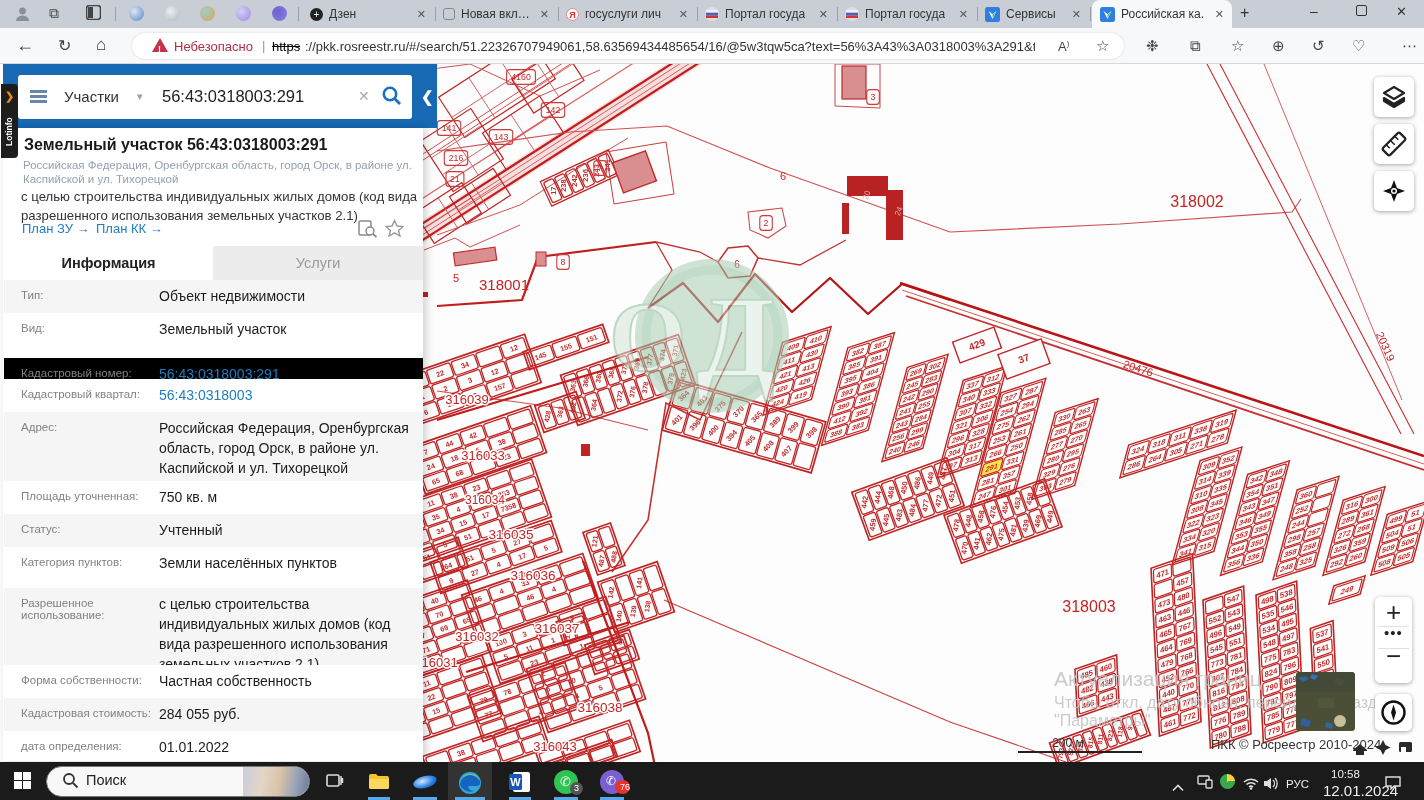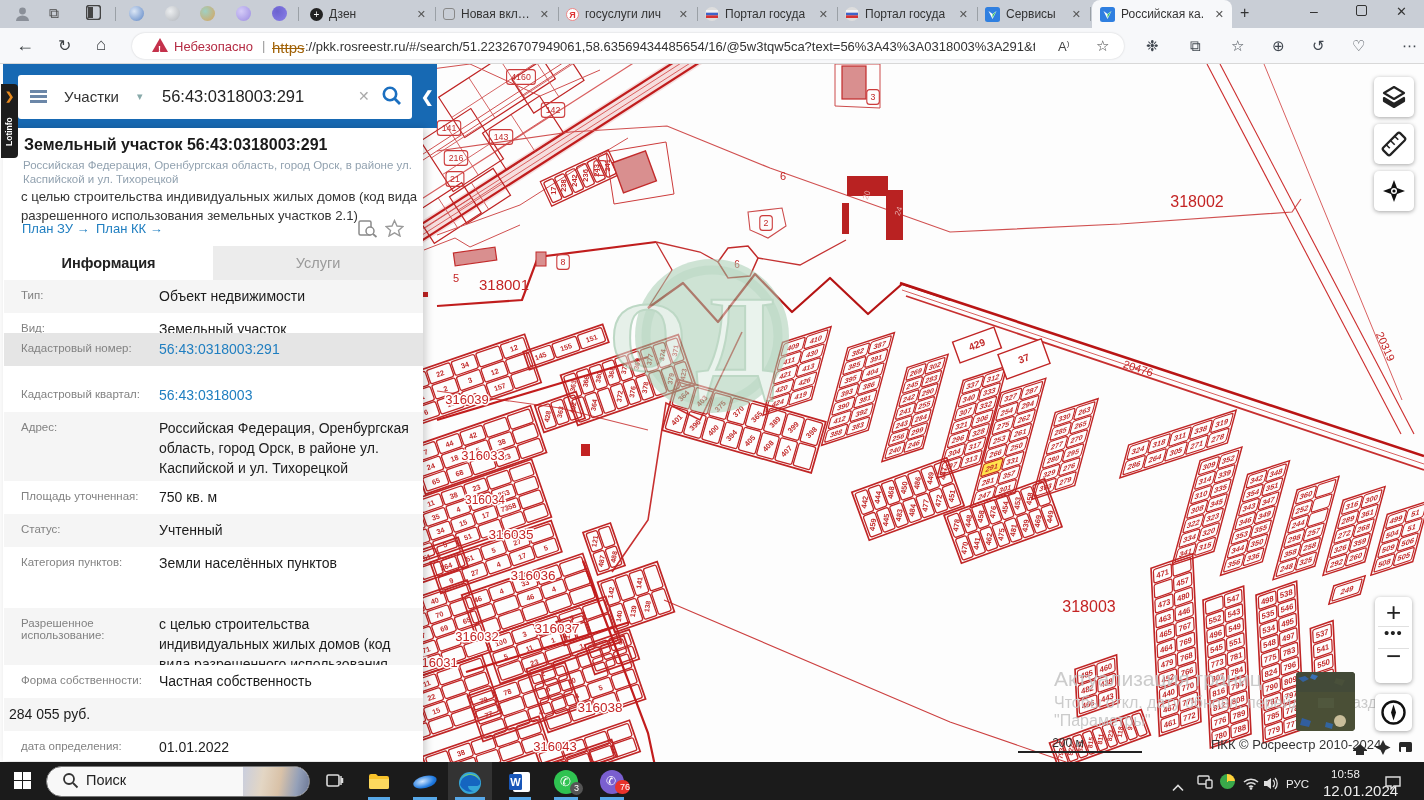--- a/index.html
+++ b/index.html
@@ -1284,21 +1284,21 @@
 <div class="ico" style="left:1396px;top:4px;font-size:13px;color:#333">✕</div>
 <div class="abs" style="left:0;top:28px;width:1424px;height:36px;background:#f7f8fa;border-bottom:1px solid #d8d8d8"></div>
 <div class="ico" style="left:16px;top:35px;font-size:18px;color:#3c4043">←</div>
 <div class="ico" style="left:58px;top:36px;font-size:16px;color:#3c4043">↻</div>
 <div class="ico" style="left:96px;top:35px;font-size:17px;color:#3c4043">⌂</div>
 <div class="abs" style="left:132px;top:33px;width:992px;height:26px;background:#fff;border-radius:13px;box-shadow:0 0 2px rgba(0,0,0,.18)"></div>
 <div class="abs" style="left:152px;top:38px;width:0;height:0;border-left:8px solid transparent;border-right:8px solid transparent;border-bottom:14px solid #c4314b"></div>
 <div class="abs" style="left:158px;top:44px;color:#fff;font-size:9px;font-weight:bold">!</div>
 <div class="abs" style="left:174px;top:39px;font-size:13px;color:#b52c44">Небезопасно</div>
 <div class="abs" style="left:262px;top:38px;font-size:13px;color:#999">|</div>
-<div class="abs" style="left:272px;top:39px;font-size:15px;color:#a16207;text-decoration:line-through">https</div>
+<div class="abs" style="left:272px;top:39px;font-size:13px;color:#000000;text-decoration:line-through">https</div>
 <div class="abs" style="left:305px;top:39px;width:730px;font-size:13px;color:#333;white-space:nowrap;overflow:hidden">://pkk.rosreestr.ru/#/search/51.22326707949061,58.63569434485654/16/@5w3tqw5ca?text=56%3A43%3A0318003%3A291&amp;ty...</div>
 <div class="abs" style="left:1058px;top:39px;font-size:13px;color:#444">A<sup style="font-size:8px">)</sup></div>
 <div class="ico" style="left:1096px;top:37px;font-size:15px;color:#444">☆</div>
 <div class="ico" style="left:1146px;top:37px;font-size:15px;color:#40474f">❉</div>
 <div class="ico" style="left:1190px;top:37px;font-size:15px;color:#40474f">⧉</div>
 <div class="ico" style="left:1231px;top:37px;font-size:15px;color:#40474f">☆</div>
 <div class="ico" style="left:1272px;top:37px;font-size:15px;color:#40474f">⊕</div>
 <div class="ico" style="left:1312px;top:37px;font-size:15px;color:#40474f">↺</div>
 <div class="ico" style="left:1352px;top:37px;font-size:15px;color:#40474f">♡</div>
 <div class="ico" style="left:1402px;top:37px;font-size:15px;color:#40474f">⋯</div>
@@ -1332,21 +1332,21 @@
 <div class="abs" style="left:4px;top:246px;width:209px;height:34px;background:#fff;text-align:center;font-size:14.5px;font-weight:bold;color:#222;line-height:34px">Информация</div>
 <div class="abs" style="left:213px;top:246px;width:210px;height:34px;text-align:center;font-size:14.5px;color:#9a9a9a;line-height:34px">Услуги</div>
 <div class="row" style="top:280px;height:33px;background:#f5f5f5">
     <div class="rl">Тип:</div>
     <div class="rv">Объект недвижимости</div>
   </div>
 <div class="row" style="top:313px;height:33px;background:#ffffff">
     <div class="rl">Вид:</div>
     <div class="rv">Земельный участок</div>
   </div>
-<div class="row" style="top:333px;height:33px;background:#e5e5e5">
+<div class="row" style="top:358px;height:33px;background:#000000">
     <div class="rl">Кадастровый номер:</div>
     <div class="rv blue">56:43:0318003:291</div>
   </div>
 <div class="row" style="top:379px;height:33px;background:#ffffff">
     <div class="rl">Кадастровый квартал:</div>
     <div class="rv blue">56:43:0318003</div>
   </div>
 <div class="row" style="top:412px;height:69px;background:#f5f5f5">
     <div class="rl">Адрес:</div>
     <div class="rv">Российская Федерация, Оренбургская область, город Орск, в районе ул. Каспийской и ул. Тихорецкой</div>
@@ -1356,29 +1356,30 @@
     <div class="rv">750 кв. м</div>
   </div>
 <div class="row" style="top:514px;height:33px;background:#f5f5f5">
     <div class="rl">Статус:</div>
     <div class="rv">Учтенный</div>
   </div>
 <div class="row" style="top:547px;height:33px;background:#ffffff">
     <div class="rl">Категория пунктов:</div>
     <div class="rv">Земли населённых пунктов</div>
   </div>
-<div class="row" style="top:608px;height:85px;background:#f5f5f5">
+<div class="row" style="top:588px;height:85px;background:#f5f5f5">
     <div class="rl">Разрешенное использование:</div>
     <div class="rv">с целью строительства индивидуальных жилых домов (код вида разрешенного использования земельных участков 2.1)</div>
   </div>
 <div class="row" style="top:665px;height:33px;background:#ffffff">
     <div class="rl">Форма собственности:</div>
     <div class="rv">Частная собственность</div>
   </div>
 <div class="row" style="top:698px;height:33px;background:#f5f5f5">
+    <div class="rl">Кадастровая стоимость:</div>
     <div class="rv">284 055 руб.</div>
   </div>
 <div class="row" style="top:731px;height:30px;background:#ffffff">
     <div class="rl">дата определения:</div>
     <div class="rv">01.01.2022</div>
   </div>
 <div class="abs" style="left:1px;top:84px;width:17px;height:74px;background:#1d1d1d;border-radius:0 4px 4px 0"></div>
 <div class="abs" style="left:5px;top:90px;color:#e88a1e;font-size:11px;font-weight:bold">❯</div>
 <div class="abs" style="left:-14px;top:118px;width:46px;color:#fff;font-size:8.5px;font-weight:bold;transform:rotate(-90deg)">Lotinfo</div>
 <div class="abs" style="left:1374px;top:77px;width:40px;height:40px;background:#fff;border-radius:5px;box-shadow:0 1px 4px rgba(0,0,0,.35)"><svg width="40" height="40" viewBox="0 0 40 40">

